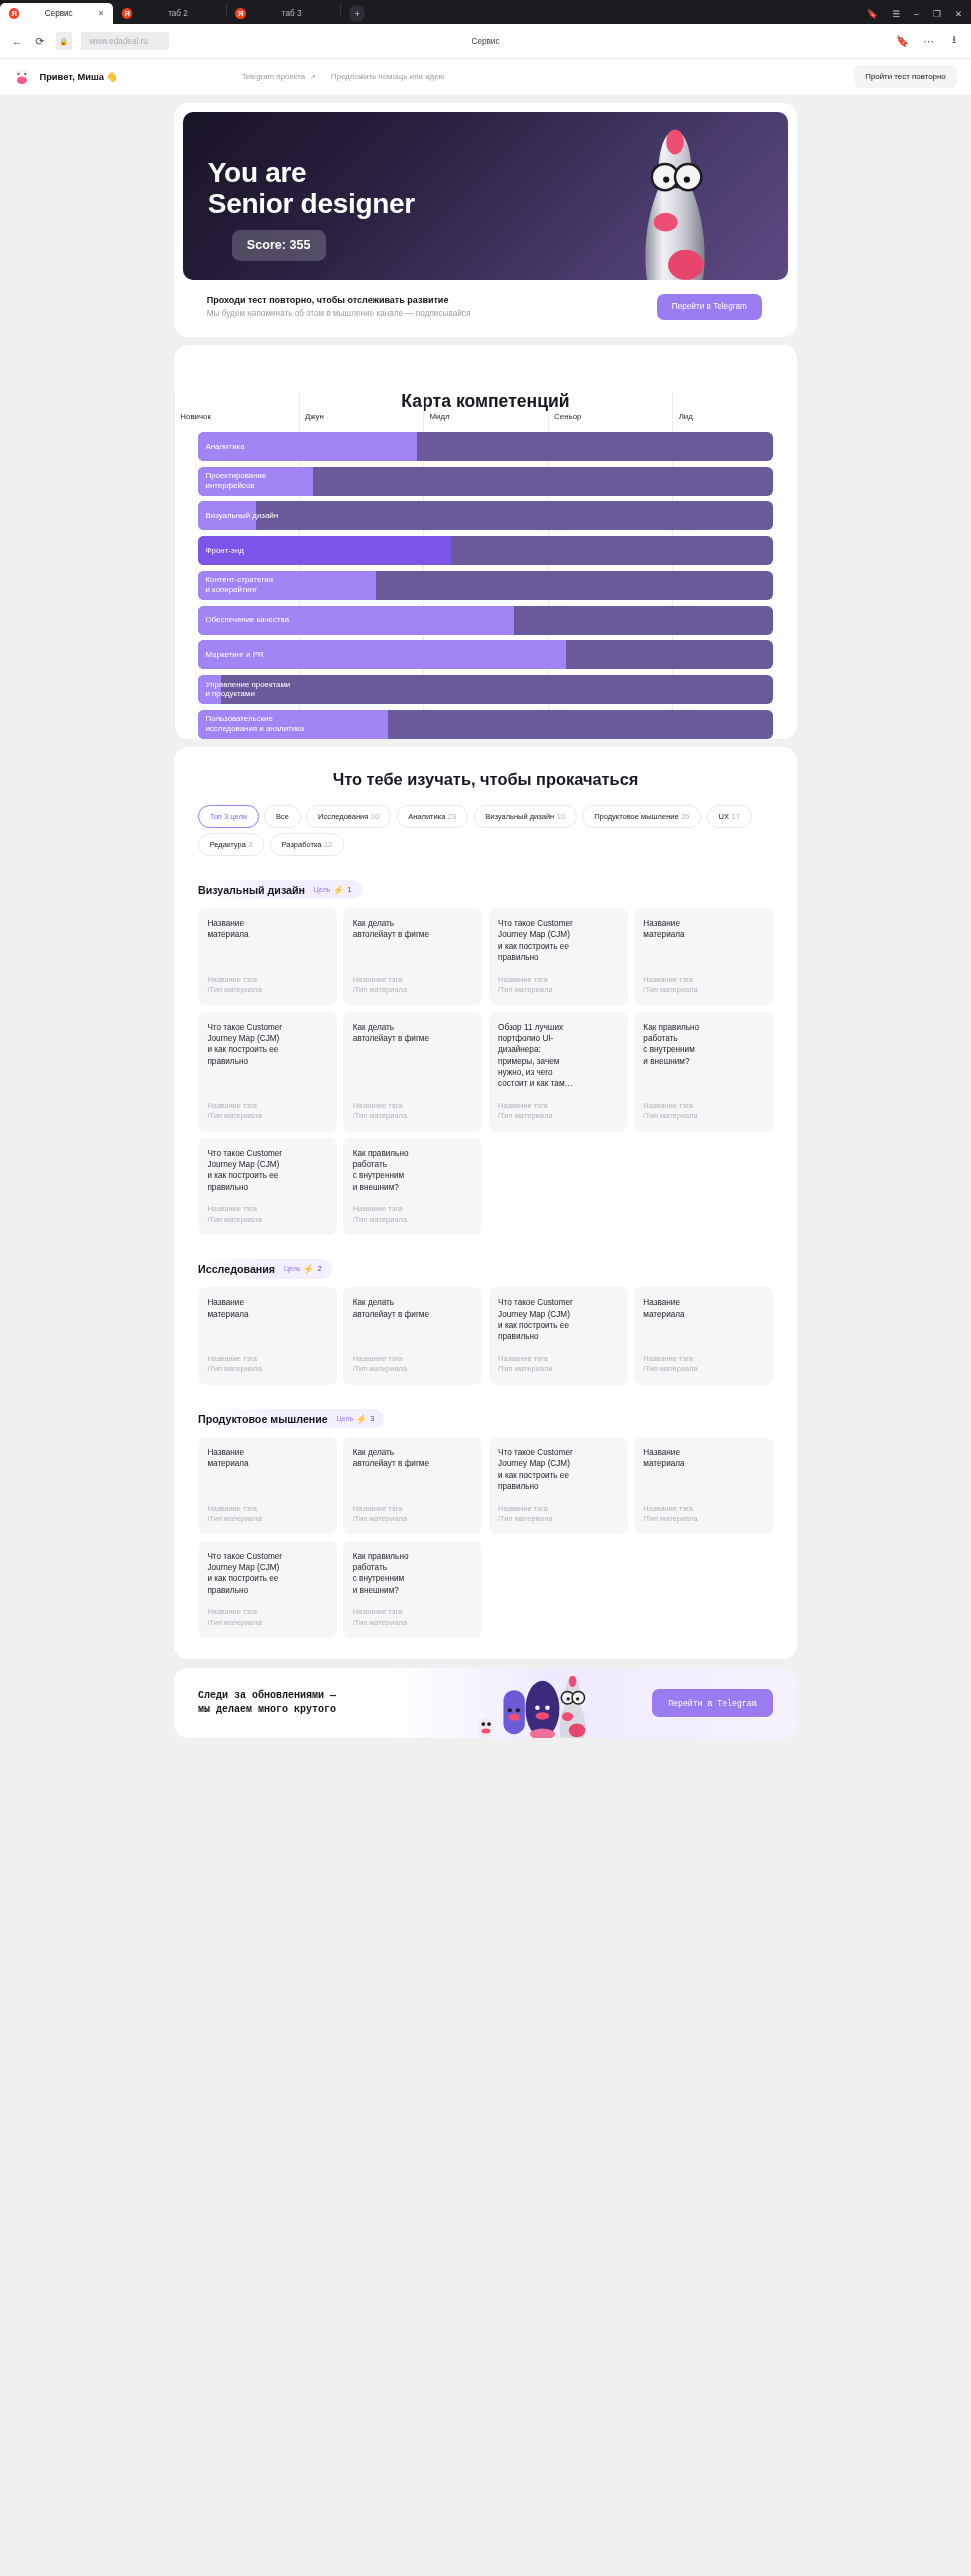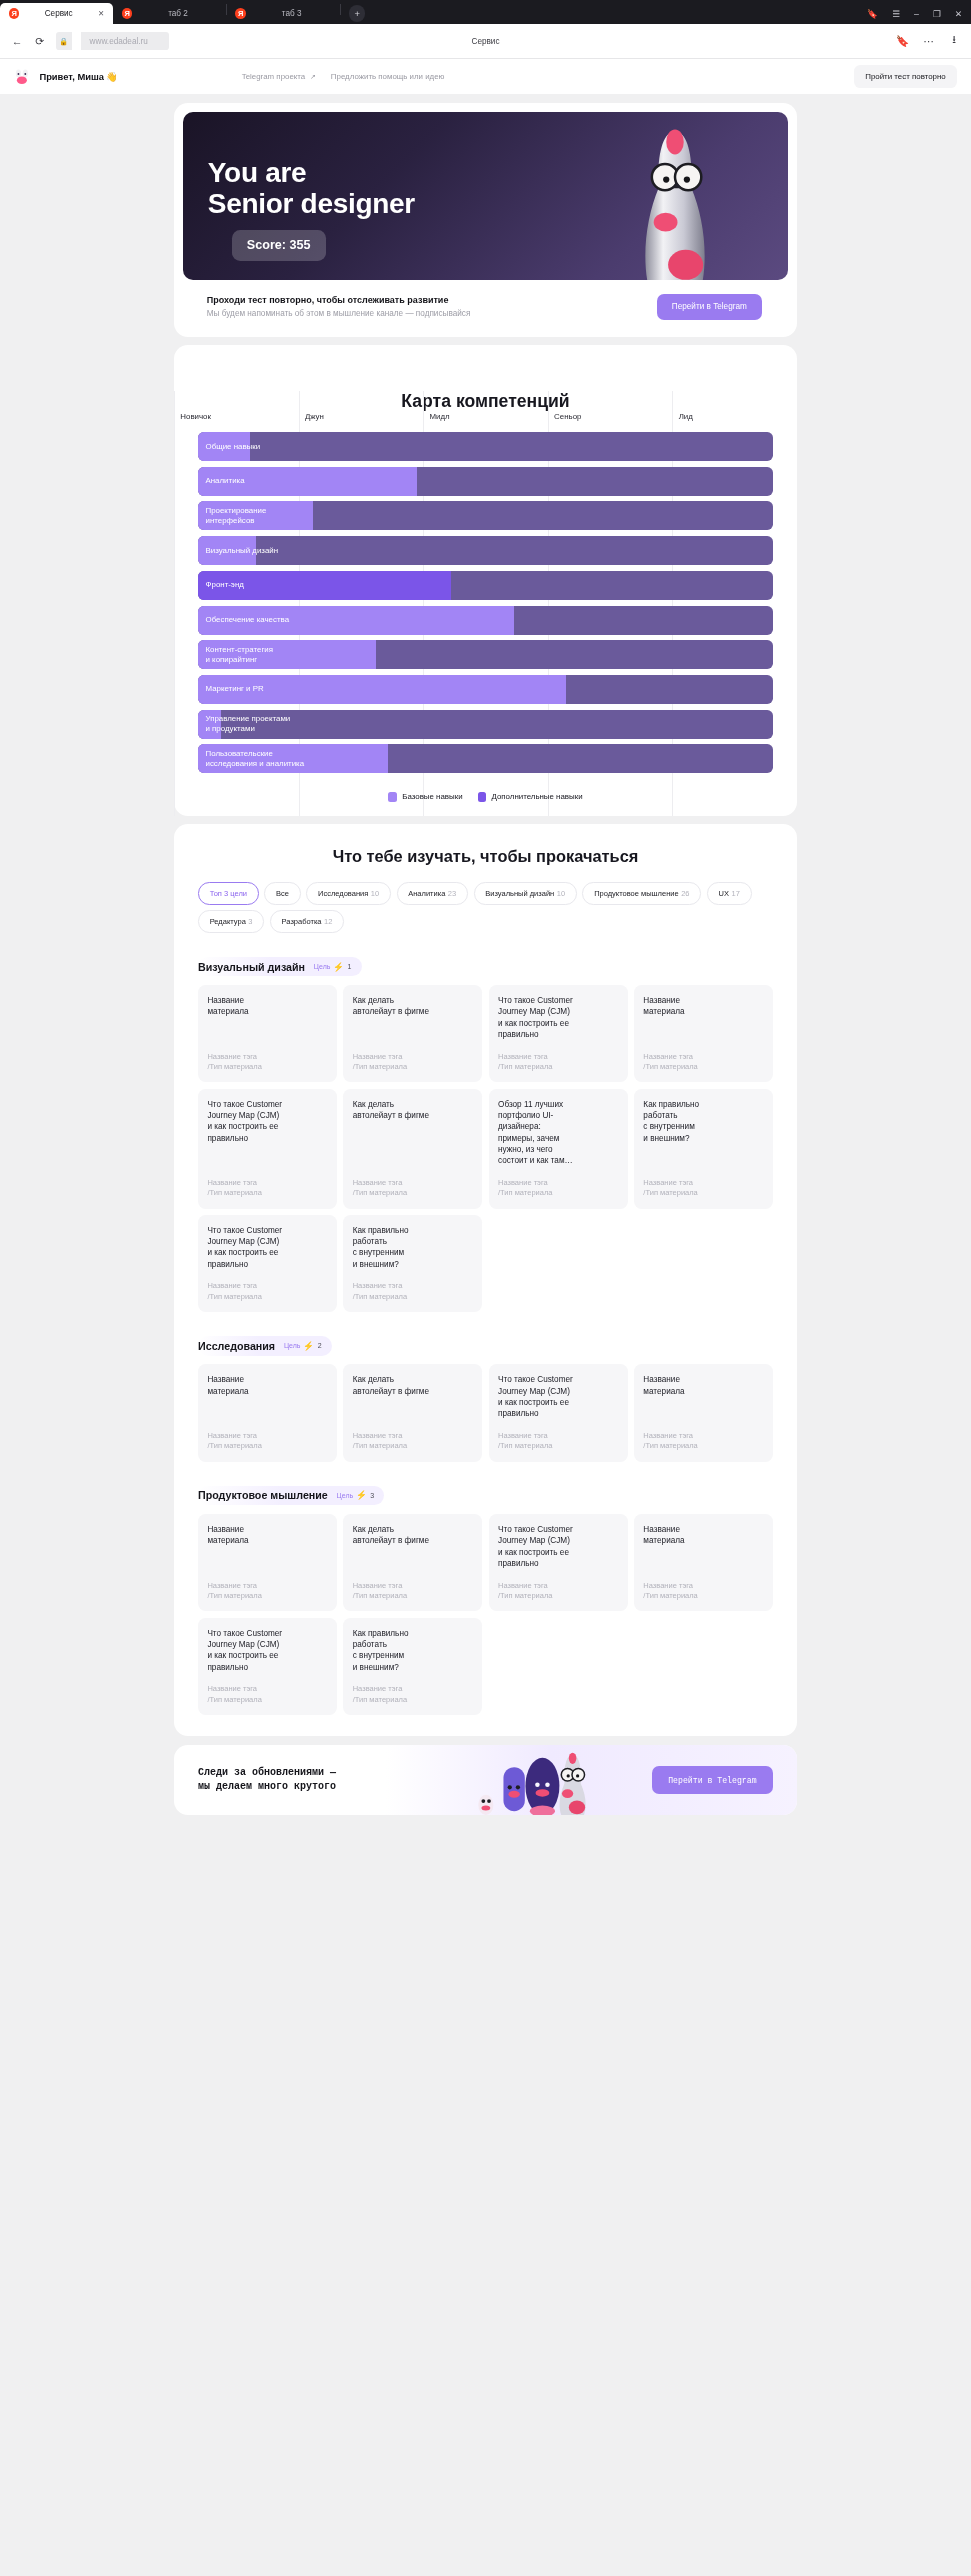--- a/index.html
+++ b/index.html
@@ -315,26 +315,20 @@
       <div class="level-row" id="level-axis">
           <div class="level-label">Новичок</div>
           <div class="level-label">Джун</div>
           <div class="level-label">Мидл</div>
           <div class="level-label">Сеньор</div>
           <div class="level-label">Лид</div>
         </div>
       <div class="bars" id="bars">
           <div class="bar-row">
             <div class="bar">
-              <div class="bar-fill" style="width: 9%;"></div>
-              <div class="bar-label">Общие навыки</div>
-            </div>
-          </div>
-          <div class="bar-row">
-            <div class="bar">
               <div class="bar-fill" style="width: 38%;"></div>
               <div class="bar-label">Аналитика</div>
             </div>
           </div>
           <div class="bar-row">
             <div class="bar">
               <div class="bar-fill" style="width: 20%;"></div>
               <div class="bar-label">Проектирование
 интерфейсов</div>
             </div>
@@ -346,60 +340,50 @@
             </div>
           </div>
           <div class="bar-row">
             <div class="bar">
               <div class="bar-fill strong" style="width: 44%;"></div>
               <div class="bar-label">Фронт-энд</div>
             </div>
           </div>
           <div class="bar-row">
             <div class="bar">
-              <div class="bar-fill" style="width: 55%;"></div>
-              <div class="bar-label">Обеспечение качества</div>
-            </div>
-          </div>
-          <div class="bar-row">
-            <div class="bar">
               <div class="bar-fill" style="width: 31%;"></div>
               <div class="bar-label">Контент-стратегия
 и копирайтинг</div>
             </div>
           </div>
           <div class="bar-row">
             <div class="bar">
+              <div class="bar-fill" style="width: 55%;"></div>
+              <div class="bar-label">Обеспечение качества</div>
+            </div>
+          </div>
+          <div class="bar-row">
+            <div class="bar">
               <div class="bar-fill" style="width: 64%;"></div>
               <div class="bar-label">Маркетинг и PR</div>
             </div>
           </div>
           <div class="bar-row">
             <div class="bar">
               <div class="bar-fill" style="width: 4%;"></div>
               <div class="bar-label">Управление проектами
 и продуктами</div>
             </div>
           </div>
           <div class="bar-row">
             <div class="bar">
               <div class="bar-fill" style="width: 33%;"></div>
               <div class="bar-label">Пользовательские
 исследования и аналитика</div>
             </div>
-          </div>
-        </div>
-      <div class="legend" id="legend">
-          <div class="legend-item">
-            <span class="legend-sw" style="background: rgb(162, 133, 245);"></span>
-            <span>Базовые навыки</span>
-          </div>
-          <div class="legend-item">
-            <span class="legend-sw" style="background: rgb(123, 85, 232);"></span>
-            <span>Дополнительные навыки</span>
           </div>
         </div>
     </div>
   </div>
 
   <div class="card-panel learn-panel">
     <h2 class="learn-title">Что тебе изучать, чтобы прокачаться</h2>
     <div class="chips" id="chips">
         <button class="chip selected"><span>Топ 3 цели</span></button>
         <button class="chip"><span>Все</span></button>

